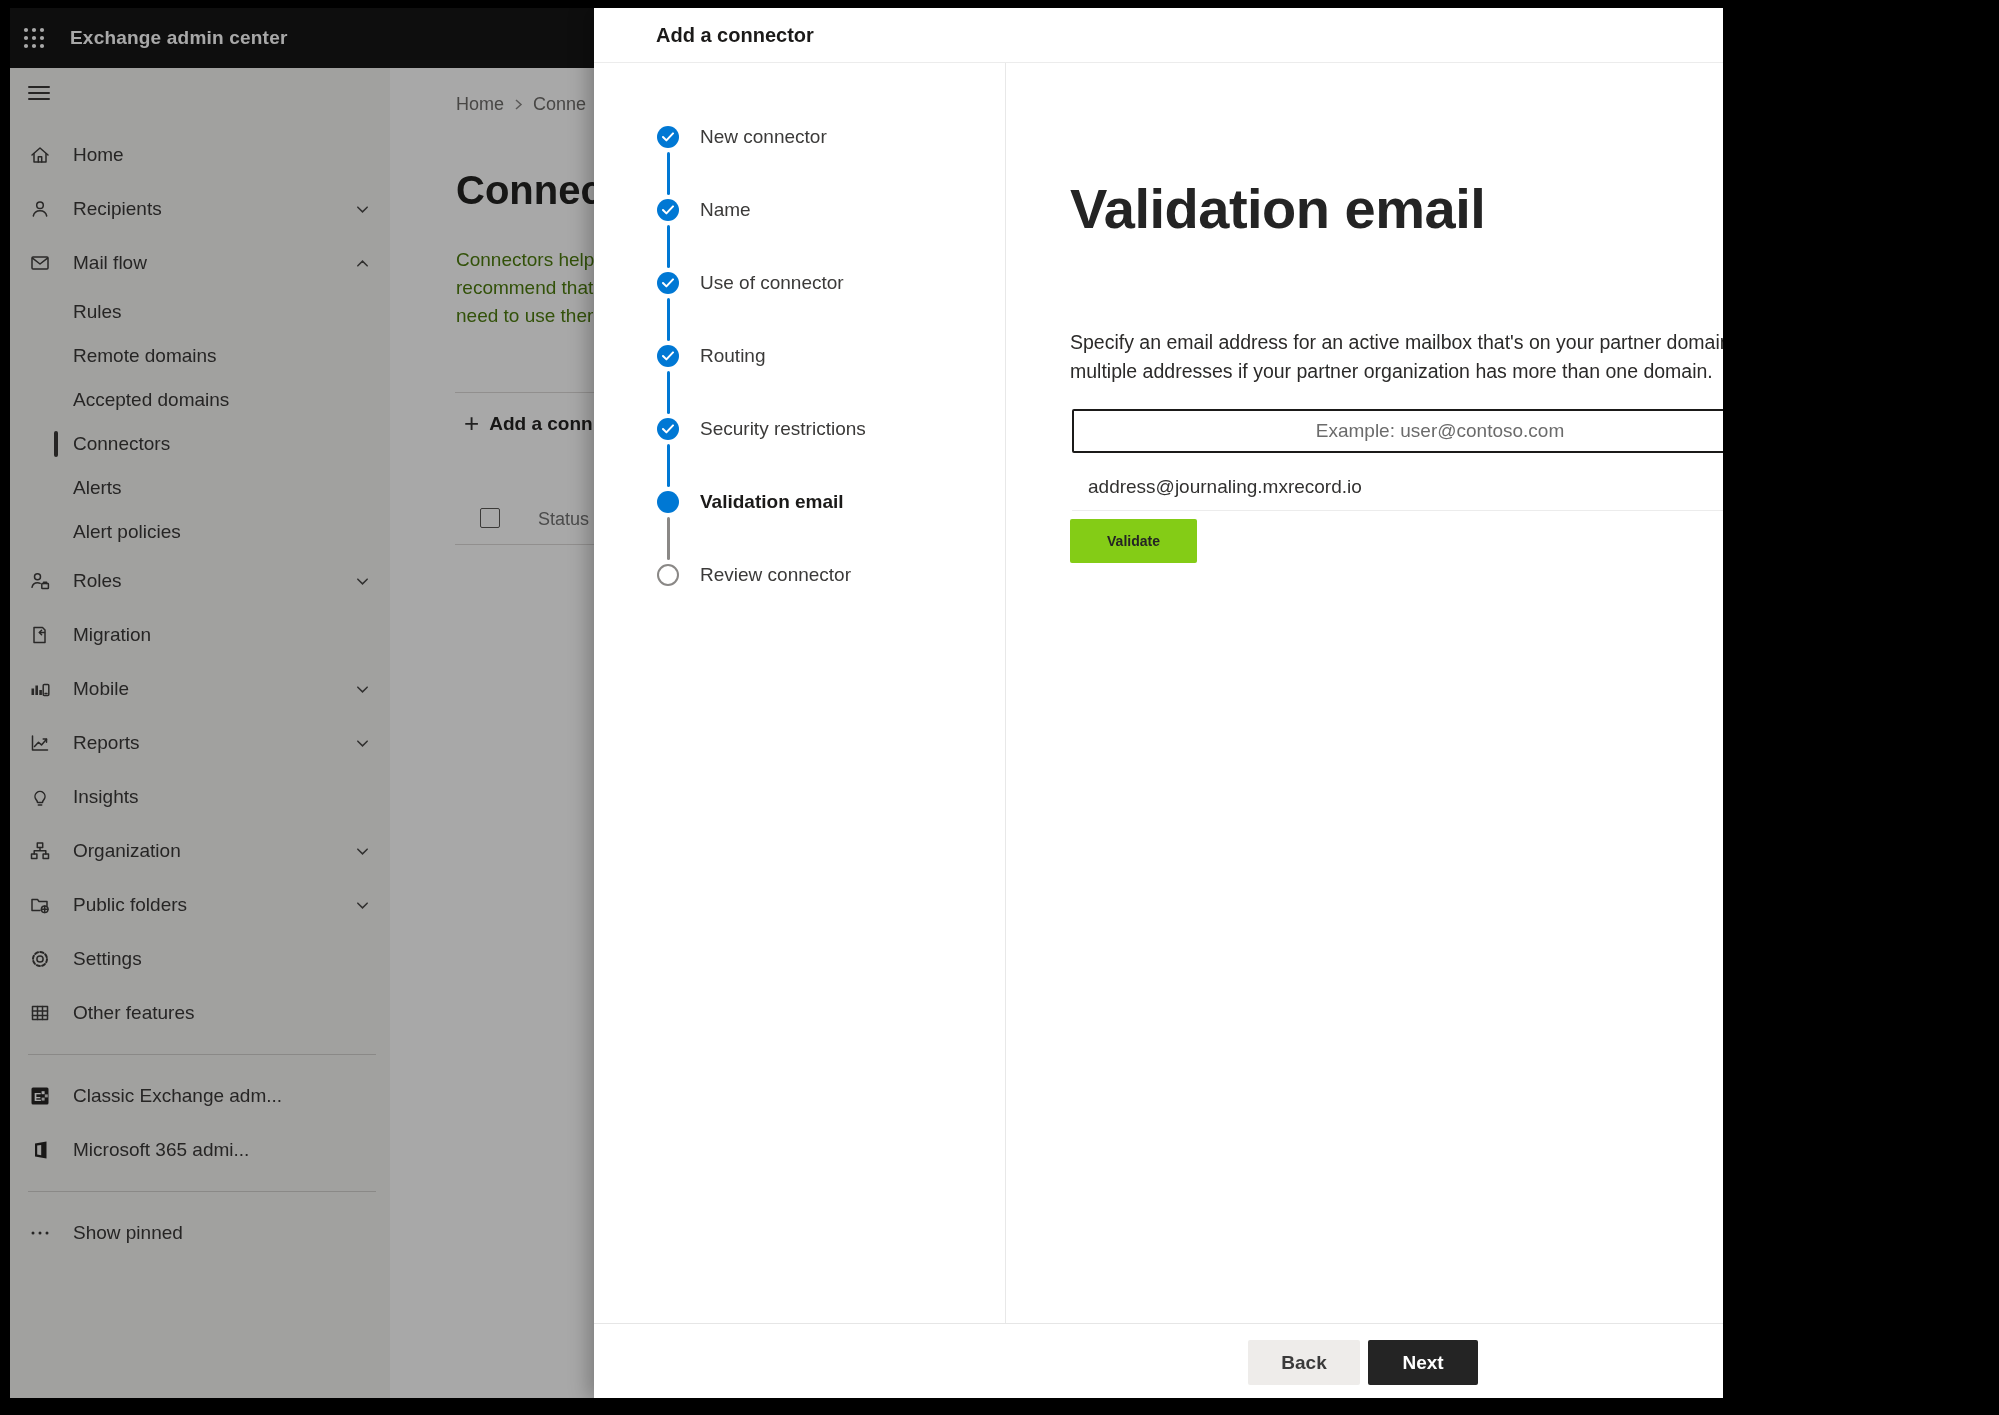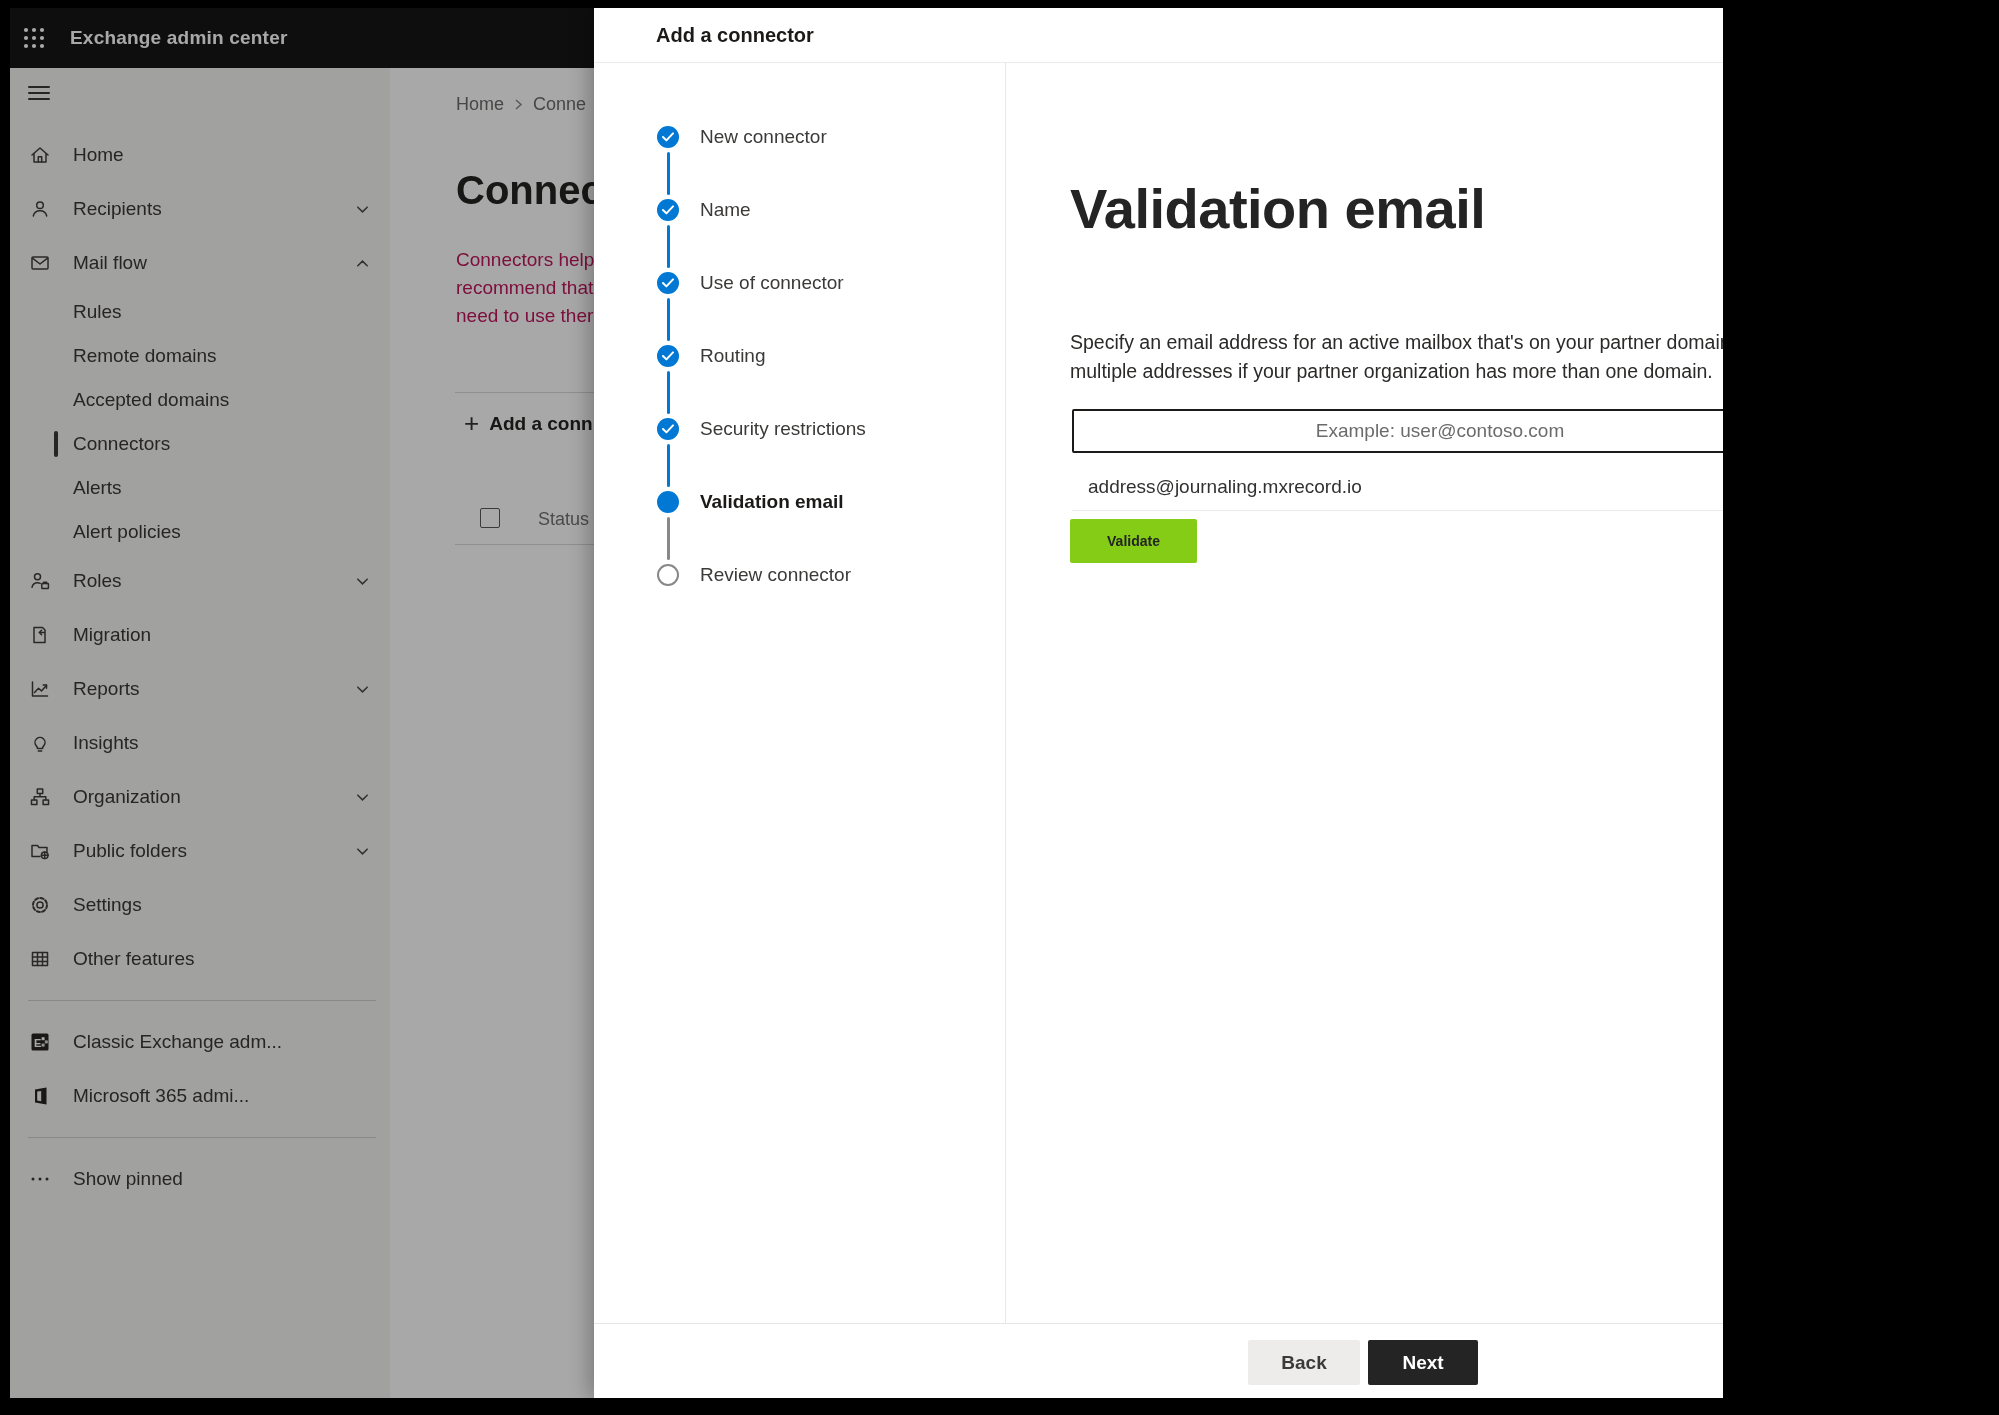--- a/index.html
+++ b/index.html
@@ -23,21 +23,21 @@
   .sel-bar { position:absolute; left:44px; top:50%; transform:translateY(-50%); width:4px; height:26px; background:#3a3938; border-radius:2px; }
   .chev { margin-left:auto; color:#4a4947; display:flex; }
   .side-div { height:1px; background:#d2d0ce; margin:14px 14px 14px 18px; }
   svg.ic { stroke:#3f3e3c; fill:none; stroke-width:1.5; stroke-linecap:round; stroke-linejoin:round; }
 
   
   .bg-content { position:absolute; left:380px; top:60px; right:0; bottom:0; background:#ffffff; z-index:1; overflow:hidden; }
   .crumbs { position:absolute; left:66px; top:26px; font-size:18px; color:#6e6c6a; display:flex; align-items:center; gap:10px; }
   .crumbs .crumb { cursor:pointer; }
   .bg-h1 { position:absolute; left:66px; top:100px; font-size:40px; font-weight:700; color:#242322; white-space:nowrap; }
-  .bg-body { position:absolute; left:66px; top:178px; font-size:19px; line-height:28px; color:#be185d; white-space:nowrap; }
+  .bg-body { position:absolute; left:66px; top:178px; font-size:19px; line-height:28px; color:#4d7c0f; white-space:nowrap; }
   .bg-div1 { position:absolute; left:65px; top:324px; right:0; height:1px; background:#dcdad8; }
   .bg-add { position:absolute; left:74px; top:340px; display:flex; align-items:center; font-size:19px; font-weight:700; color:#242322; cursor:pointer; white-space:nowrap; }
   .bg-add .plus { font-weight:400; font-size:26px; margin-right:10px; color:#333; }
   .bg-check { position:absolute; left:90px; top:440px; width:20px; height:20px; border:1.5px solid #5a5856; border-radius:2px; cursor:pointer; }
   .bg-status { position:absolute; left:148px; top:441px; font-size:18px; color:#737373; }
   .bg-div2 { position:absolute; left:65px; top:476px; right:0; height:1px; background:#dcdad8; }
 
   
   .scrim { position:absolute; inset:0; background:rgba(0,0,0,0.34); z-index:2; }
 
@@ -191,20 +191,37 @@
           <span class="ico">
               <svg class="ic" width="22" height="22" viewBox="0 0 22 22">
                 <path d="M5 3.5h8.5l2.5 2.5v12.5H5z"></path>
                 <path d="M15.5 8.5h-5"></path>
                 <path d="M12.6 6.2l-2.3 2.3 2.3 2.3"></path>
               </svg>
             </span>
           <span>Migration</span>
         </div>
 
+        <div class="nav-item">
+          <span class="ico">
+              <svg class="ic" width="22" height="22" viewBox="0 0 22 22">
+                <rect x="2.5" y="10.5" width="2.6" height="6.5" fill="#3f3e3c" stroke="none"></rect>
+                <rect x="6.4" y="7.5" width="2.6" height="9.5" fill="#3f3e3c" stroke="none"></rect>
+                <rect x="10.3" y="12" width="2.6" height="5" fill="#3f3e3c" stroke="none"></rect>
+                <rect x="14.2" y="6.5" width="5.6" height="11" rx="1"></rect>
+                <path d="M16 15.4h2"></path>
+              </svg>
+            </span>
+          <span>Mobile</span>
+          <span class="chev">
+              <svg width="15" height="15" viewBox="0 0 16 16" fill="none" stroke="currentColor" stroke-width="1.6" stroke-linecap="round">
+                <path d="M3 5.5l5 5 5-5"></path>
+              </svg>
+            </span>
+        </div>
 
         <div class="nav-item">
           <span class="ico">
               <svg class="ic" width="22" height="22" viewBox="0 0 22 22">
                 <path d="M3.5 4v14h15"></path>
                 <path d="M5.5 14.5l4-4.2 3 2.6 5-5.6"></path>
                 <path d="M14.2 7h3.3v3.3"></path>
               </svg>
             </span>
           <span>Reports</span>

